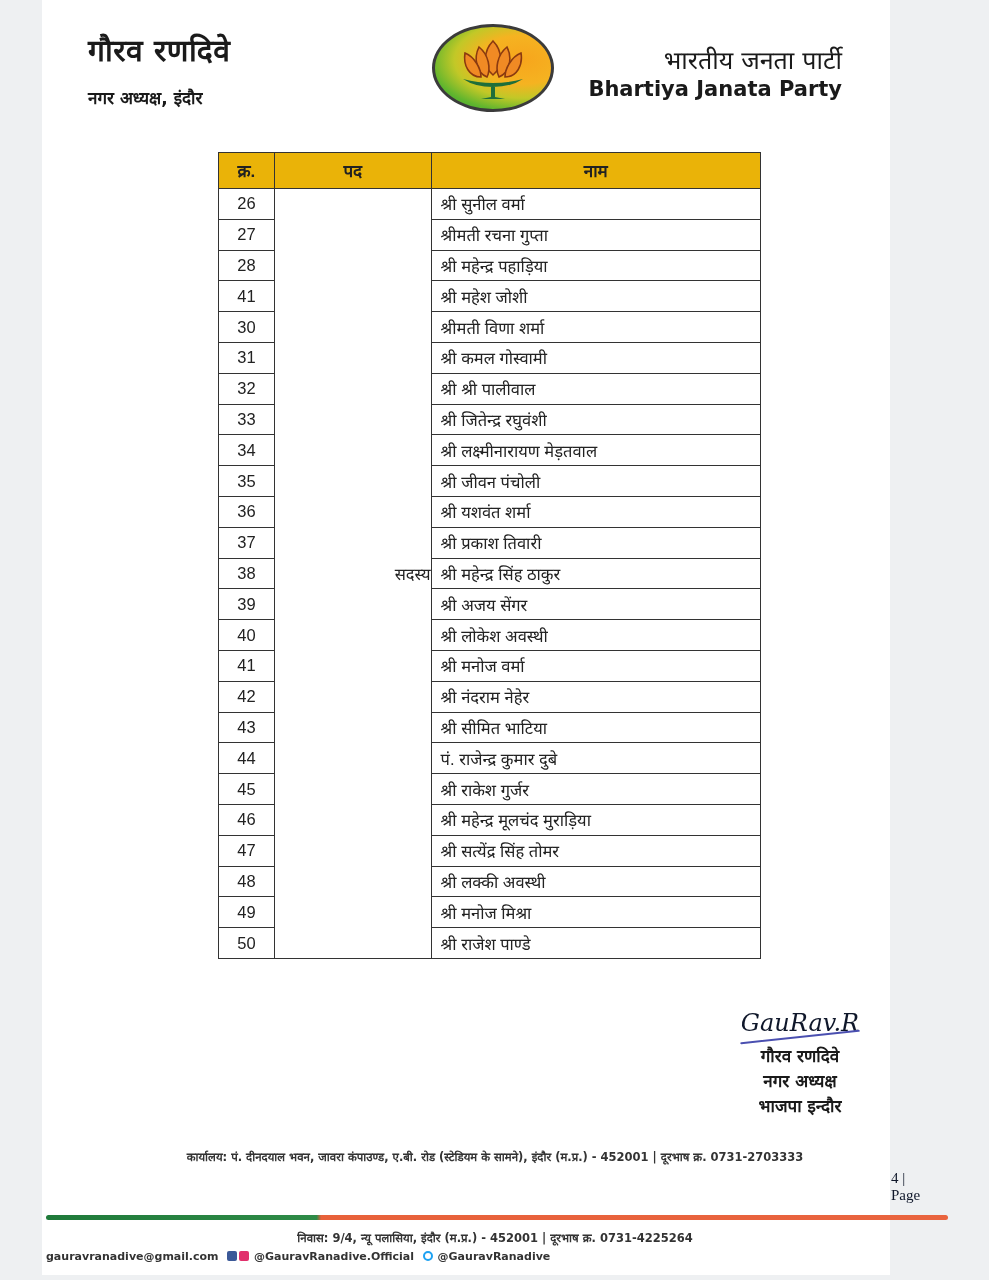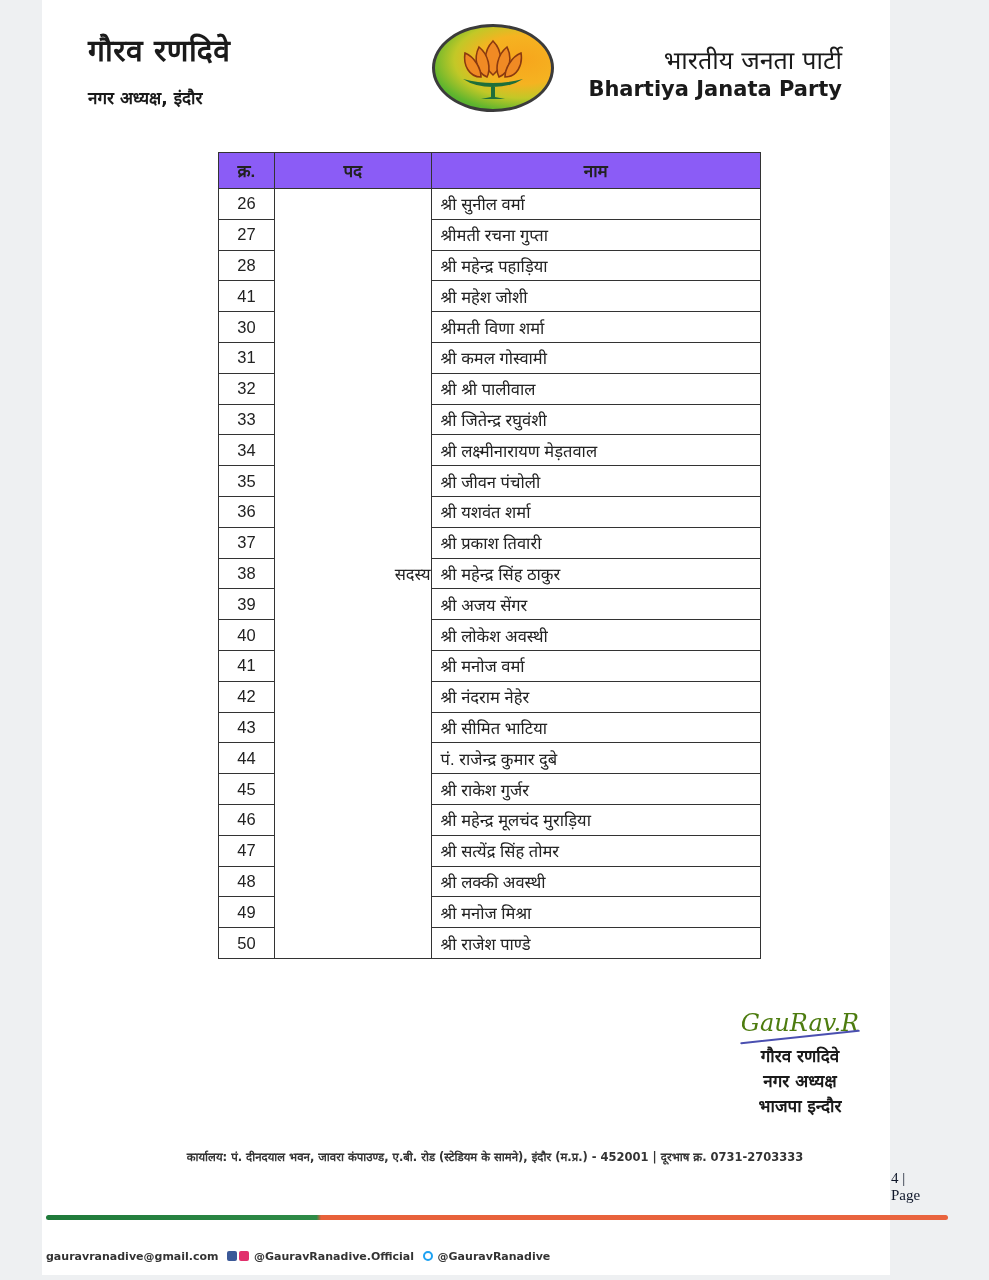--- a/index.html
+++ b/index.html
@@ -28,31 +28,31 @@
     .hdr-right .hi { font-size: 25px; color: #1a1a1a; line-height: 30px; }
     .hdr-right .en { font-size: 21px; font-weight: bold; color: #1a1a1a; font-family: "DejaVu Sans", sans-serif; line-height: 26px; }
 
     table.list {
       position: absolute; left: 176px; top: 152px;
       border-collapse: collapse; width: 543px;
       font-family: "Liberation Sans", sans-serif;
     }
     table.list th, table.list td { border: 1.4px solid #333; padding: 0; }
     table.list th {
-      background: #8b5cf6; height: 35px; font-size: 17px; font-weight: bold; color: #222;
+      background: #eab308; height: 35px; font-size: 17px; font-weight: bold; color: #222;
       text-align: center;
     }
     table.list td { height: 29.8px; font-size: 16.5px; color: #222; }
     td.num { width: 54px; text-align: center; }
     td.pad { width: 155px; text-align: right; vertical-align: middle; font-size: 17px; }
     td.name { padding-left: 9px !important; font-size: 18px; }
     col.c1 { width: 56px; } col.c2 { width: 157px; } col.c3 { width: 330px; }
 
     .sign { position: absolute; left: 688px; top: 1006px; text-align: center; width: 140px; }
-    .sign .sig { font-family: "DejaVu Serif", serif; font-style: italic; font-size: 24px; color: #4d7c0f; line-height: 34px; }
+    .sign .sig { font-family: "DejaVu Serif", serif; font-style: italic; font-size: 24px; color: #0f172a; line-height: 34px; }
     .sign .sig-line { height: 2px; background: #4a4fb0; width: 120px; margin: -4px auto 6px; transform: rotate(-6deg); border-radius: 2px; }
     .sign .l { font-size: 17px; font-weight: bold; color: #1a1a1a; line-height: 25px; }
 
     .pageno { position: absolute; left: 822px; top: 1170px; font-size: 15px; color: #0f172a; font-family: Liberation Serif, serif; margin-left: 27px; }
 
     .office { position: absolute; left: 0; width: 906px; top: 1149px; text-align: center; font-size: 11.5px; font-weight: bold; color: #333; white-space: nowrap; }
     .rule { position: absolute; left: 4px; width: 902px; top: 1215px; height: 5px; border-radius: 3px;
       background: linear-gradient(90deg, #1f7a3a 0%, #2e8b47 30%, #e8613a 30.5%, #e9643f 100%); }
     .res { position: absolute; left: 0; width: 906px; top: 1230px; text-align: center; font-size: 11.5px; font-weight: bold; color: #333; white-space: nowrap; }
     .social { position: absolute; left: 4px; width: 906px; top: 1250px; text-align: left; font-size: 11px; font-weight: bold; color: #333; white-space: nowrap; }
@@ -213,20 +213,21 @@
     <div class="sig-line"></div>
     <div class="l">गौरव रणदिवे</div>
     <div class="l">नगर अध्यक्ष</div>
     <div class="l">भाजपा इन्दौर</div>
   </div>
 
   <div class="pageno">4 | Page</div>
 
   <div class="office">कार्यालय: पं. दीनदयाल भवन, जावरा कंपाउण्ड, ए.बी. रोड (स्टेडियम के सामने), इंदौर (म.प्र.) - 452001 | दूरभाष क्र. 0731-2703333</div>
   <div class="rule"></div>
+  <div class="res">निवास: 9/4, न्यू पलासिया, इंदौर (म.प्र.) - 452001 | दूरभाष क्र. 0731-4225264</div>
   <div class="social">
     <span>gauravranadive@gmail.com</span>
     &nbsp;<span class="ico fb"></span><span class="ico ig"></span>
     <span>@GauravRanadive.Official</span>
     &nbsp;<span class="ico tw"></span>
     <span>@GauravRanadive</span>
   </div>
 </div>
 
 </body></html>

